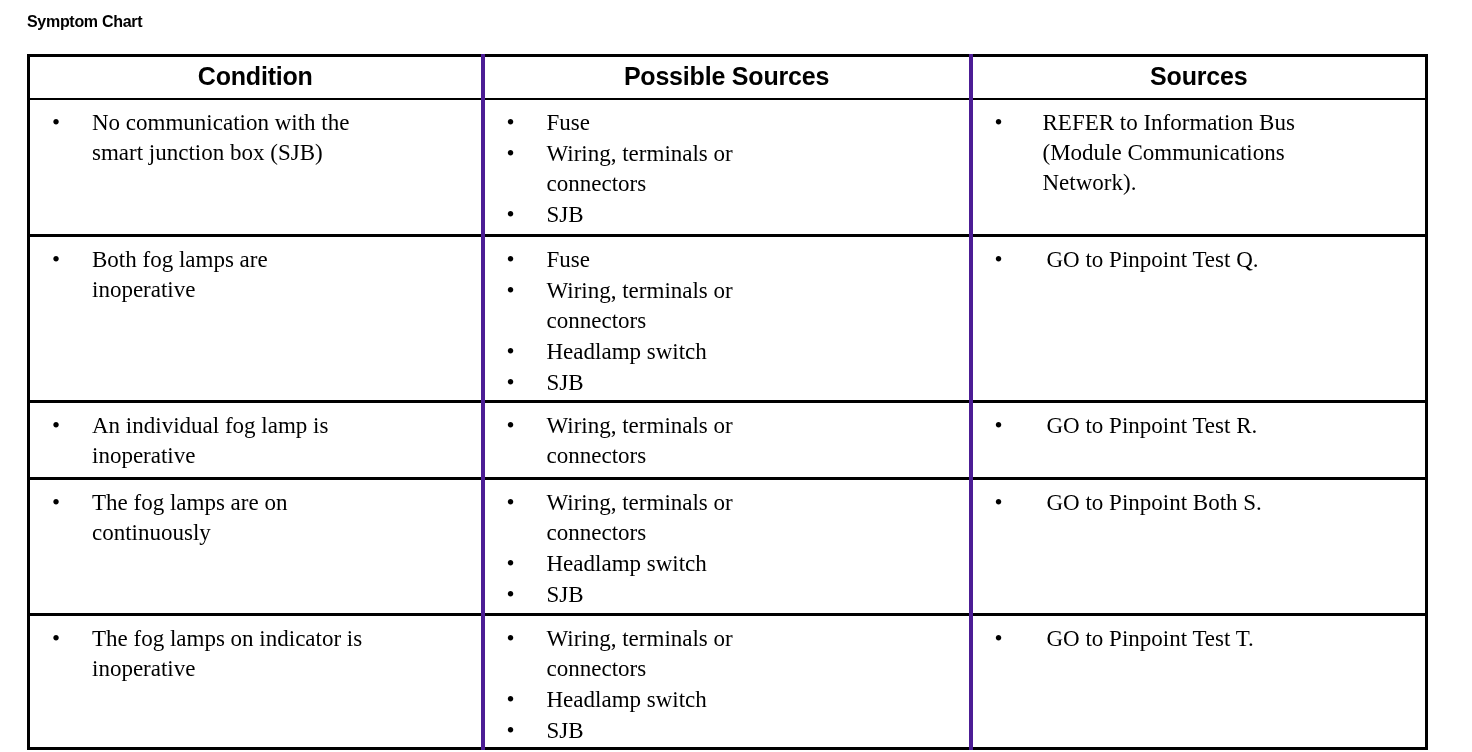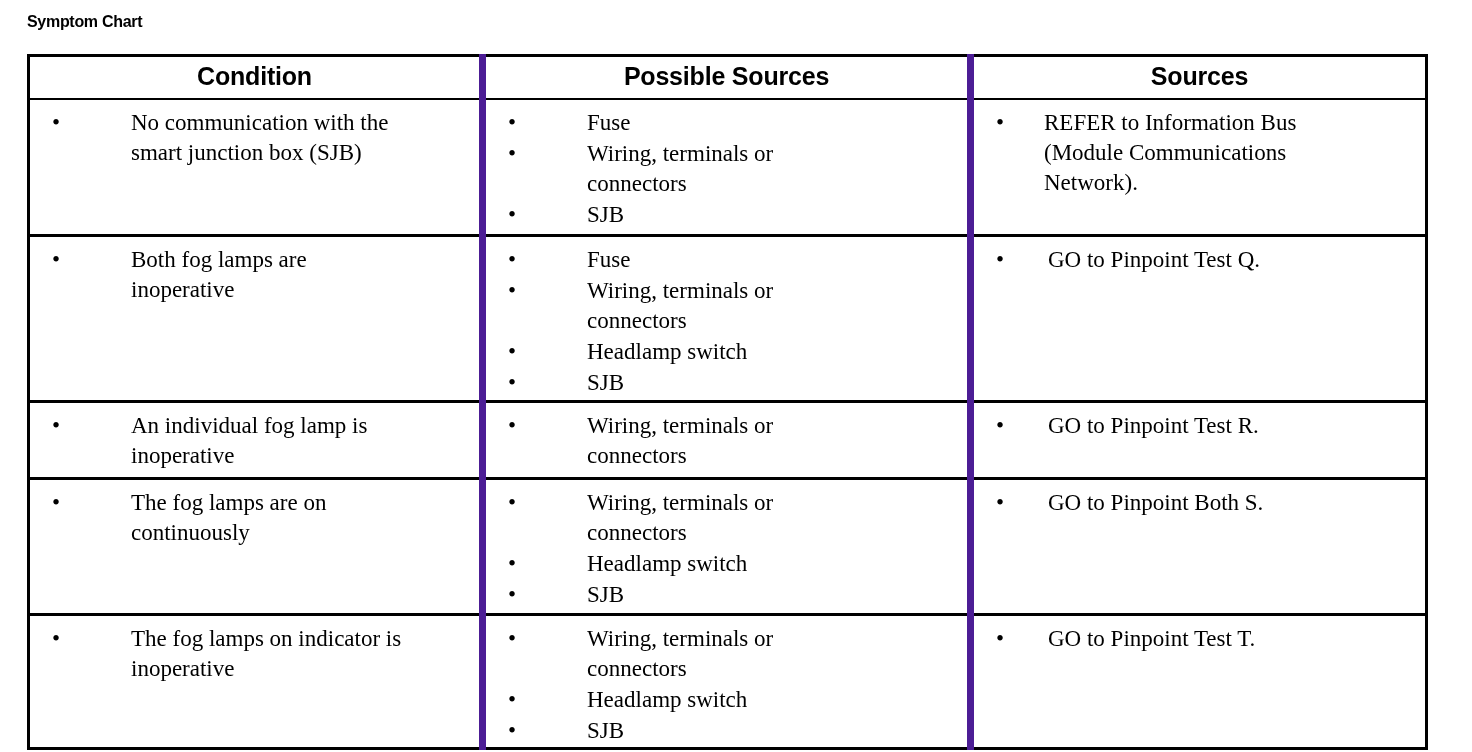--- a/index.html
+++ b/index.html
@@ -40,21 +40,21 @@
     border-bottom: 3px solid #000;
   }
 
   #symptom-table col.c1 { width: 454px; }
   #symptom-table col.c2 { width: 488px; }
   #symptom-table col.c3 { width: 456px; }
 
   #symptom-table th,
   #symptom-table td {
     border-left: 3px solid #000;
-    border-right: 7px solid #4c1d95;
+    border-right: 4px solid #4c1d95;
     padding: 0;
     vertical-align: top;
   }
   #symptom-table th:first-child,
   #symptom-table td:first-child { border-left: none; }
   #symptom-table th:last-child,
   #symptom-table td:last-child { border-right: none; }
 
   #symptom-table thead th {
     height: 39px;
@@ -97,21 +97,20 @@
   .bullet-item .dot {
     position: absolute;
     left: 16px;
     top: 0;
     width: 12px;
     font-size: 23px;
     line-height: 30px;
   }
   .bullet-item .txt {
     display: inline-block;
-    margin-left: 39px;
   }
   
   .col-action .bullet-item { padding-left: 52px; }
   .col-action .bullet-item .txt { margin-left: 16px; text-indent: 0; }
   .col-action .bullet-item.wrap-hang { padding-left: 48px; }
 
   
   .h-row1 { height: 134px; }
   .h-row2 { height: 163px; }
   .h-row3 { height: 74px; }

